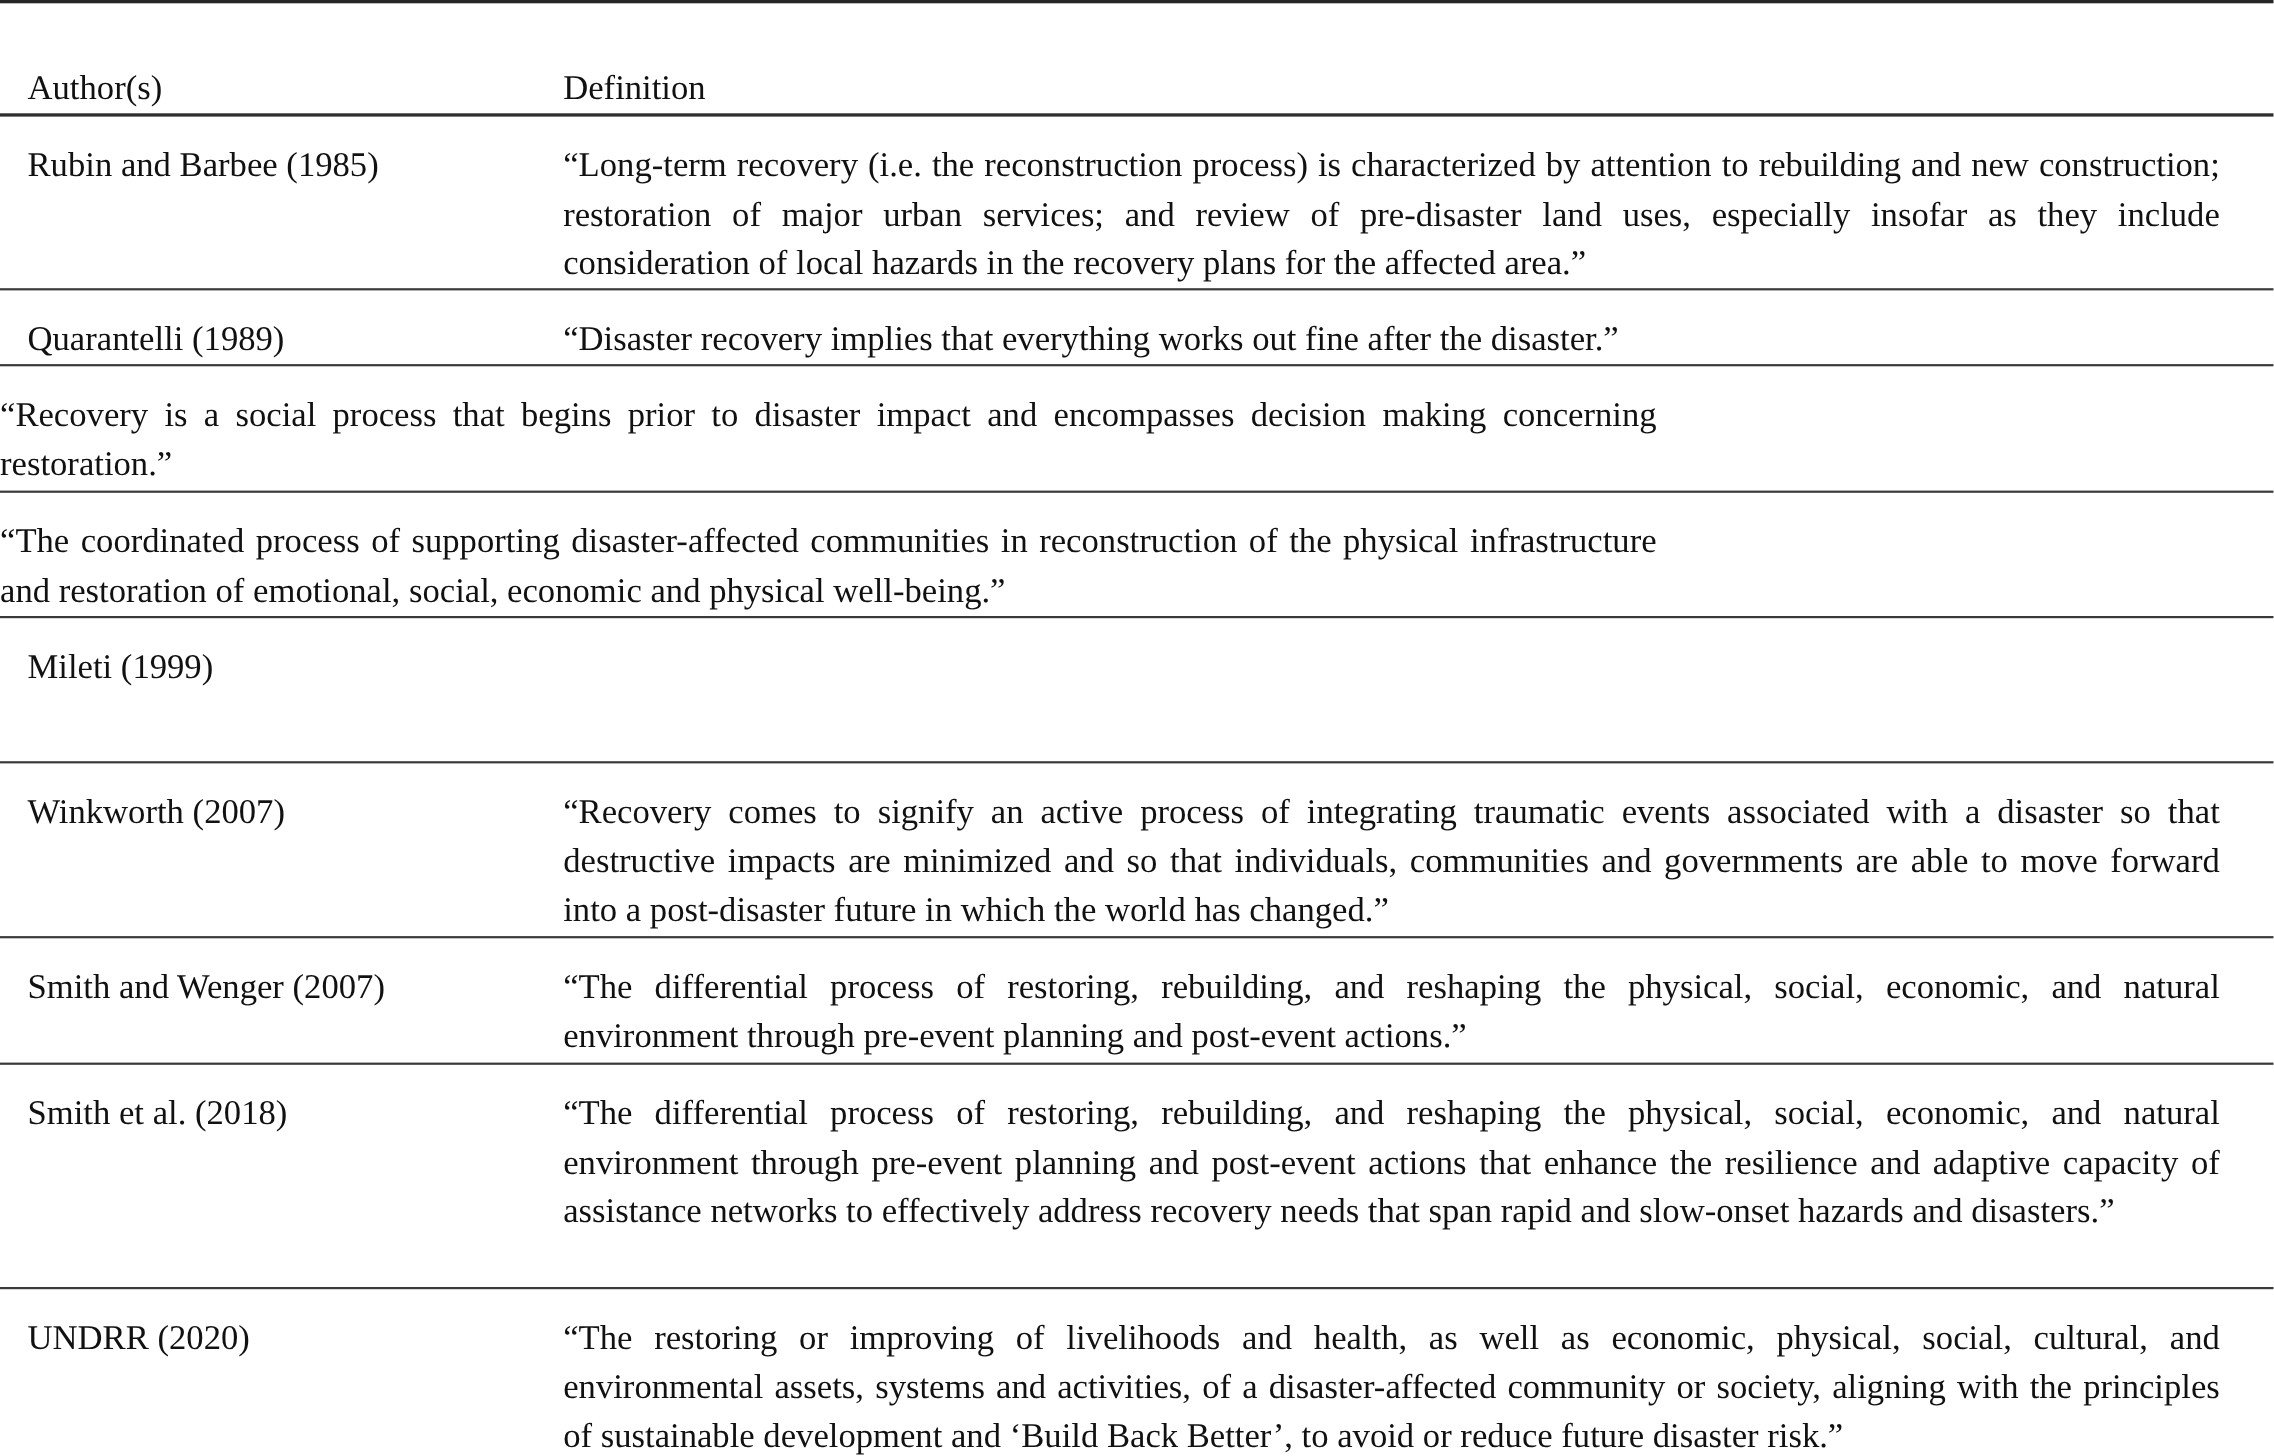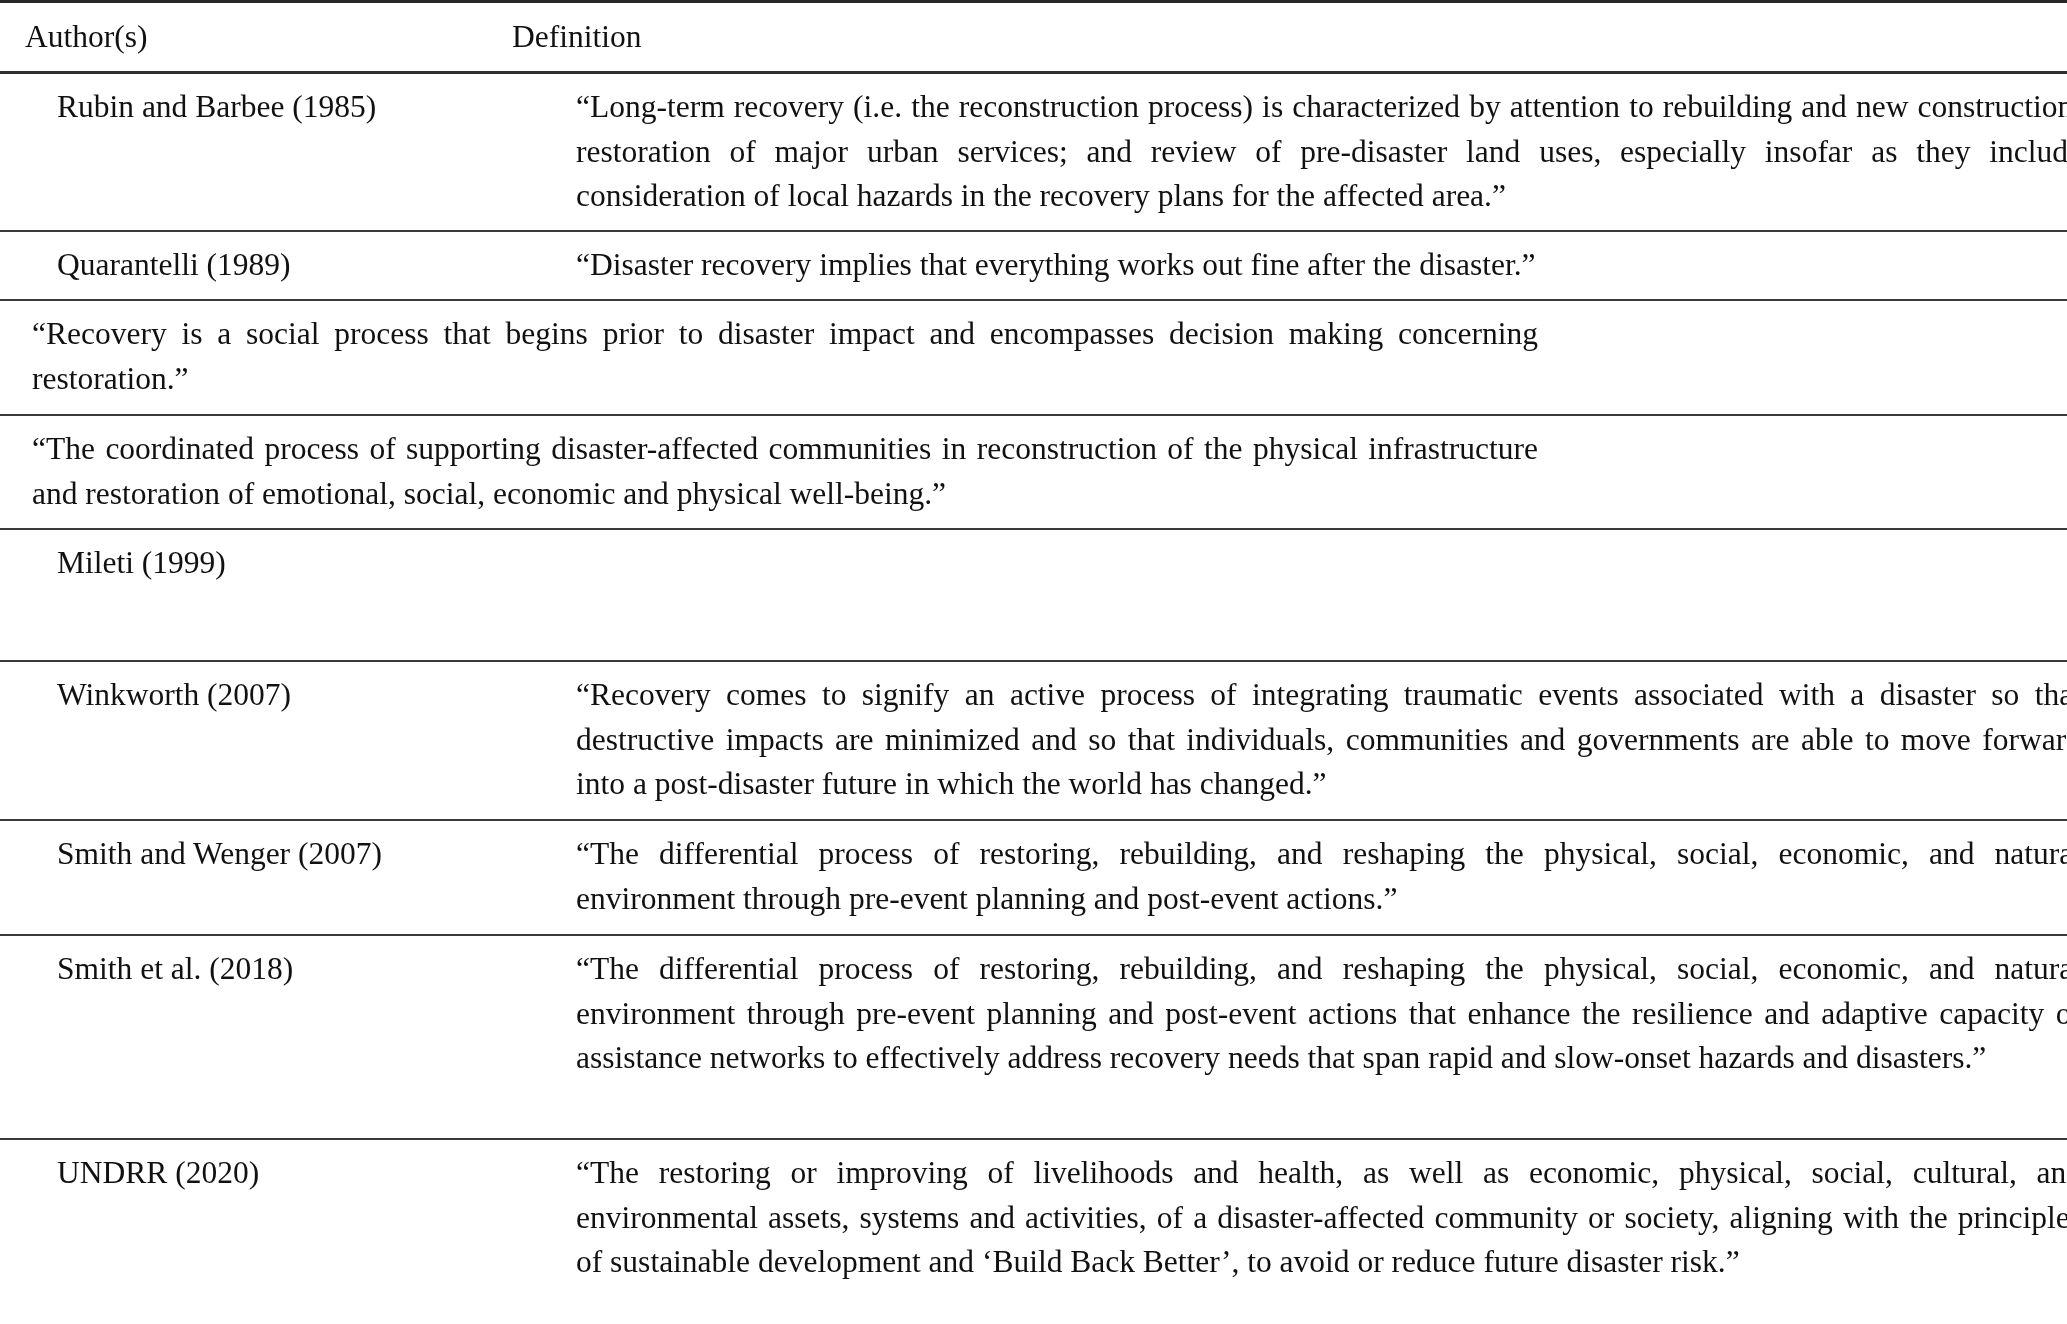--- a/index.html
+++ b/index.html
@@ -13,35 +13,35 @@
     color: #111111;
     border-top: 3px solid #262626;
     border-bottom: 3px solid #262626;
     box-sizing: border-box;
   }
   .row {
     display: flex;
     border-top: 2px solid #3a3a3a;
     box-sizing: border-box;
   }
-  .row.header { border-top: none; height: 68px; align-items: center; }
+  .row.header { border-top: none; height: 68px; align-items: flex-end; margin-top: 32px; }
   .row.header + .row { border-top: 3px solid #2e2e2e; }
   .c-author {
     width: 512px;
     padding-left: 25px;
     box-sizing: border-box;
     flex: none;
   }
   .c-def {
     width: 1506px;
     flex: none;
     text-align: justify;
     hyphens: manual;
   }
-  .row.body .c-author, .row.body .c-def { padding-top: 11px; margin-left: 32px; }
+  .row.body .c-author, .row.body .c-def { padding-top: 22px; }
   .row.body { padding-bottom: 12px; }
 </style>
 </head>
 <body>
 
 <div class="table">
   <div class="row header">
     <div class="c-author">Author(s)</div>
     <div class="c-def">Definition</div>
   </div>

